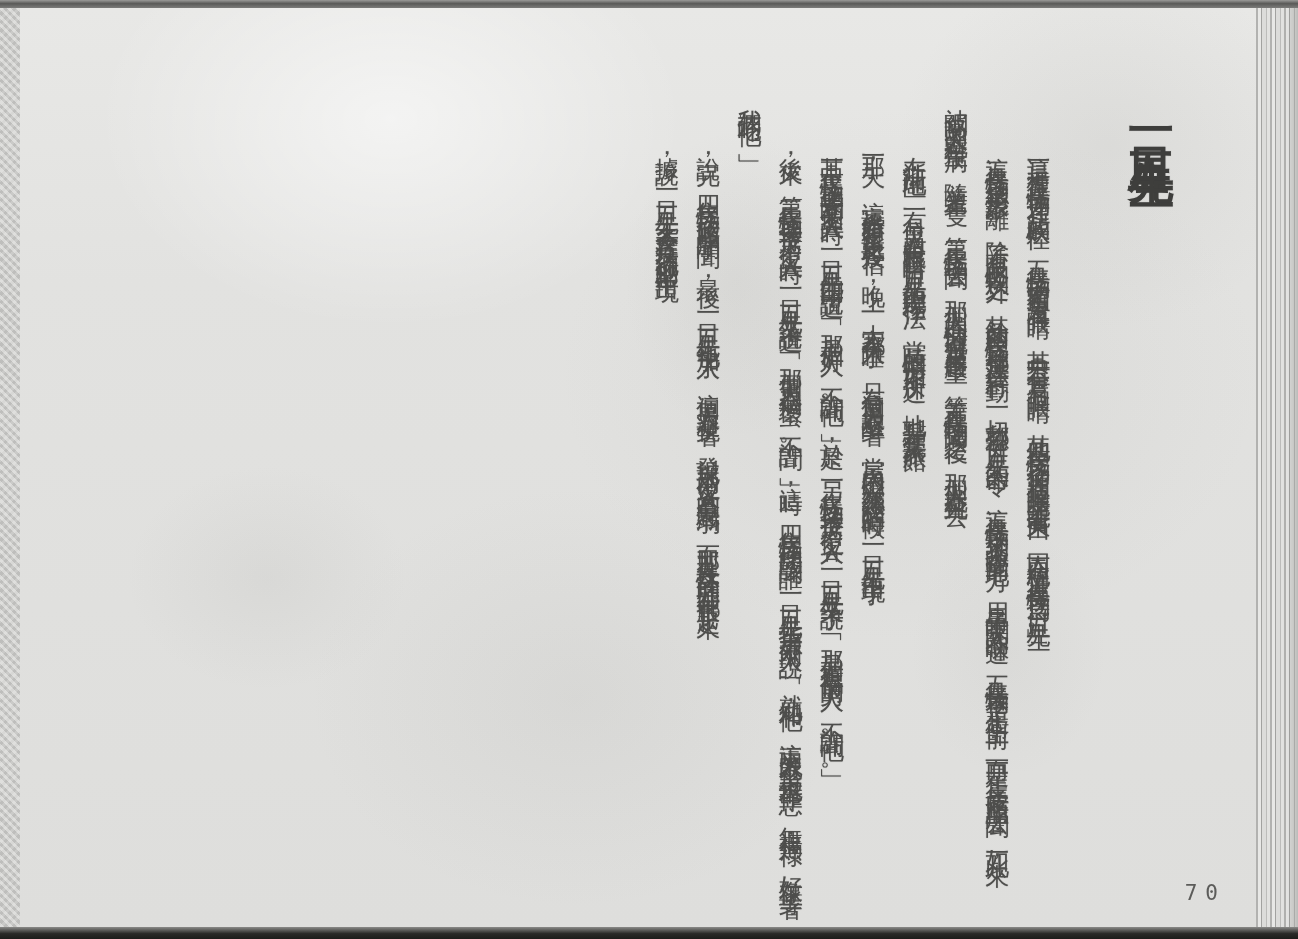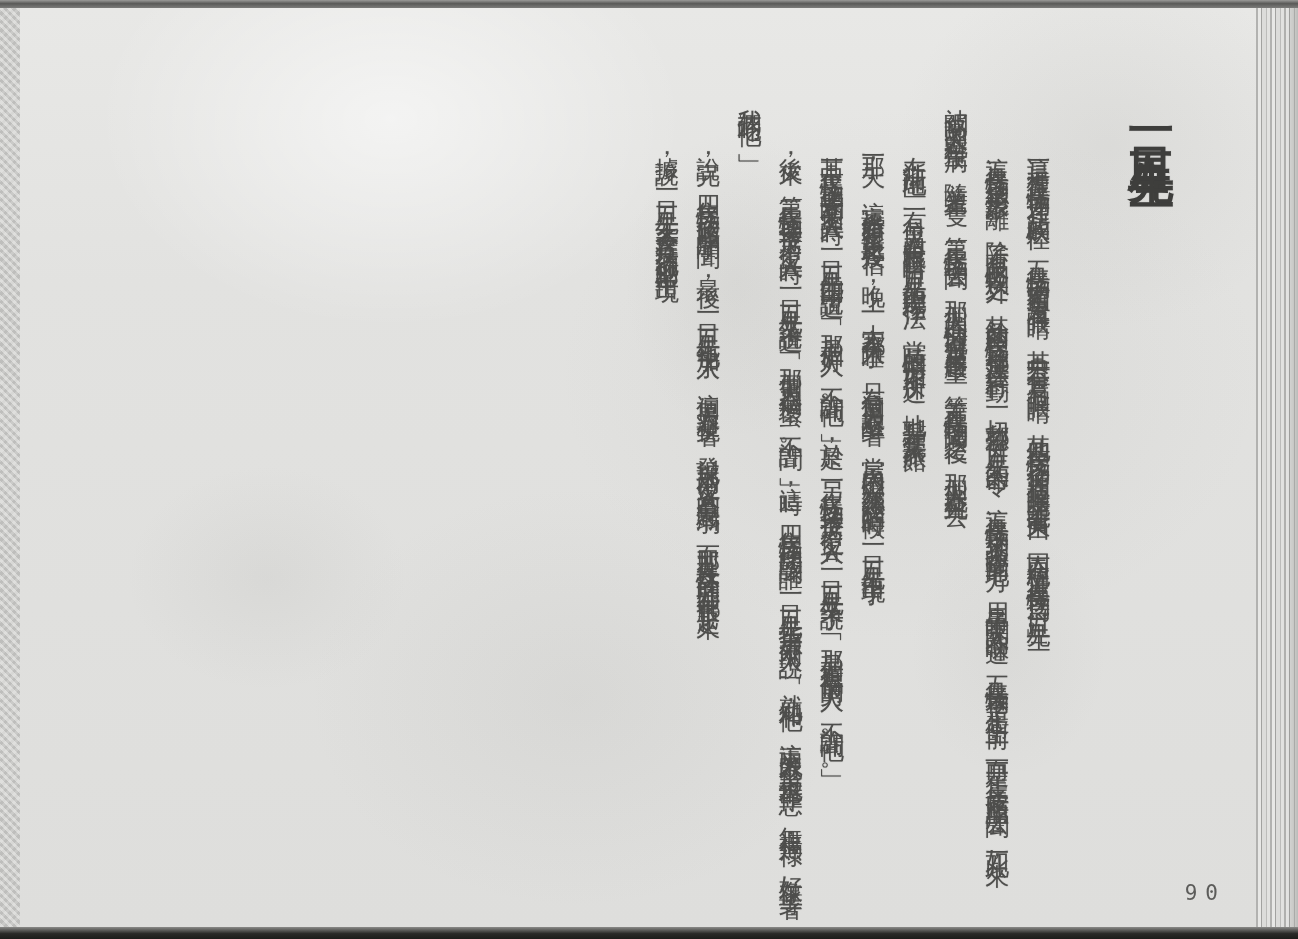--- a/index.html
+++ b/index.html
@@ -131,15 +131,15 @@
           <p>這是一種五隻怪物連在一起的妖怪。五隻怪物中有四隻沒有眼睛，其中只有一隻有一個眼睛。其他四隻怪物全仰賴這個眼睛才能看東西，因而統稱這五隻怪物爲「一目五先生」。</p>
           <p>這五隻怪物總是形影不離，除了有眼的怪物之外，其餘的四隻怪物都無法任意行動，一切都聽從一目五先生的命令。這五隻怪物來到人睡覺的地方，用鼻子嗅聞人的味道。五隻怪物不是一起衝上前，而是一隻一隻按照順序去聞。如此一來，被聞過的人就會生病。隨著第二隻、第三隻怪物去聞，那個人的病情就會越來越嚴重，等第五隻怪物聞過之後，那個人就會死去。</p>
           <p>在浙江地區，有一位男人曾親眼目睹一目五先生的現場作法。當時的情形如下所述，地點是在某家旅館。</p>
           <p>那一天，這家旅館有很多旅客投宿。晚上，大家都入睡了，只有這個男人還醒著。當屋內的燈光突然變暗的時候，一目五先生出現了。</p>
           <p>其中一隻怪物正要聞某個客人時，一目五先生開口說道：「那是個好人，不許聞他。」於是，另一隻怪物又接近另一位客人。一目五先生又說了：「那是個有福份的男人，不許聞他。」。</p>
           <p>後來，第三隻怪物要接近另一位客人時，一目五先生又說道：「那個男人是個壞蛋，不許聞。」這時，四隻怪物便問該聞誰。一目五先生指著另外兩人說：「就他和他，這兩人既不爲善也不作惡，無福無祿，好像正等著我們吃他。」</p>
           <p>說完，四隻怪物按照順序聞了聞。最後，一目五先生也加入了。這個男人凝視著，發現那兩位客人的鼻息漸弱，而那五隻妖怪的肚子卻都脹了起來。</p>
           <p>據說，一目五先生大多會在疫病流行的那年出現。</p>
         </div>
     </div>
-    <div class="pagenum">90</div>
+    <div class="pagenum">70</div>
   </div>
 </div>
 
 </body></html>

